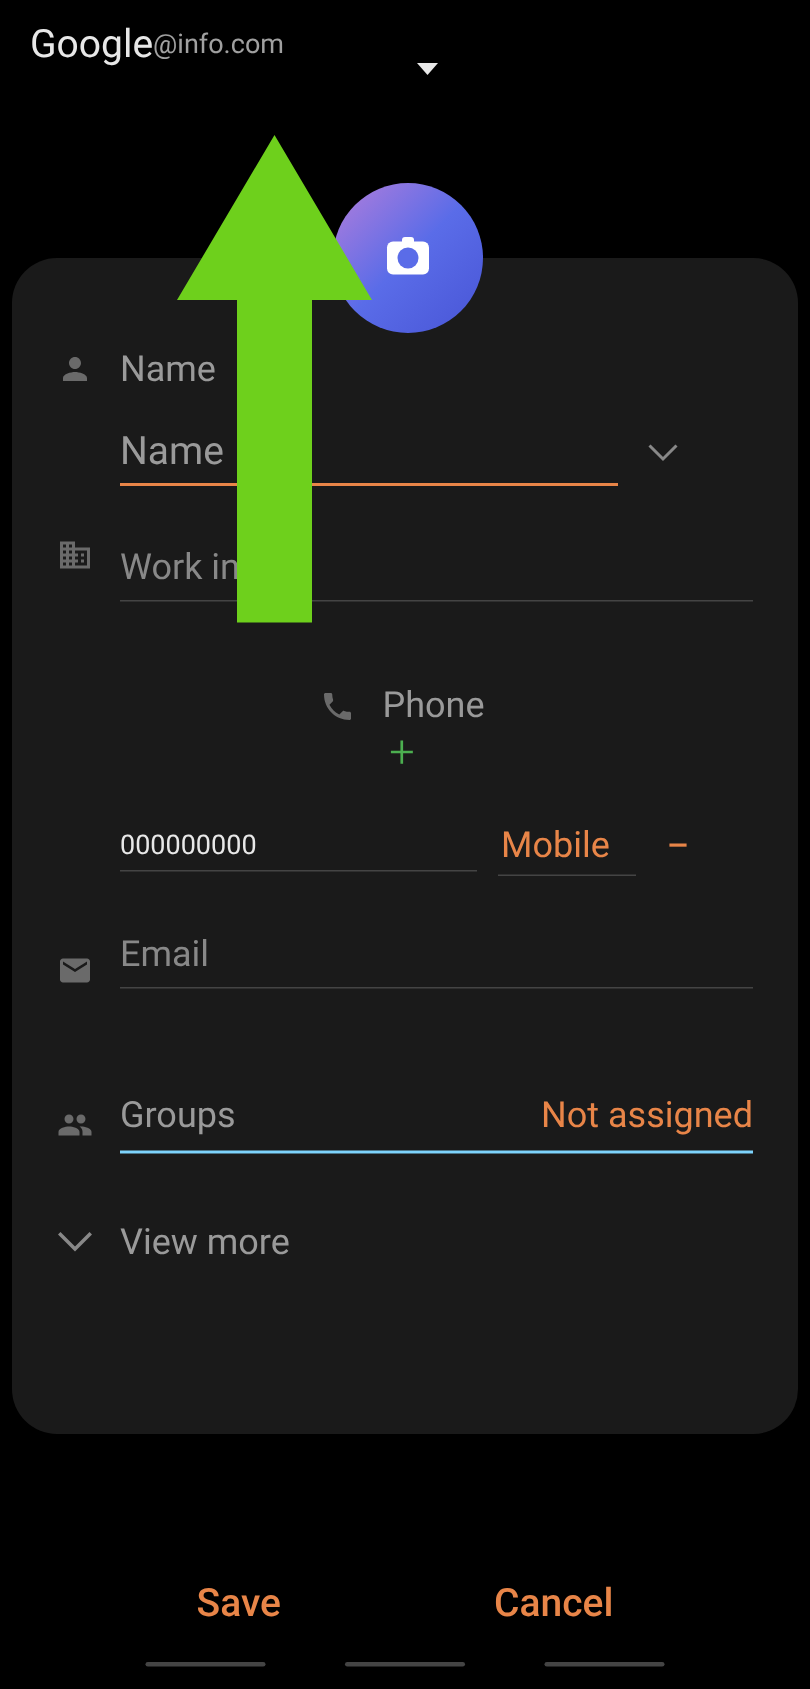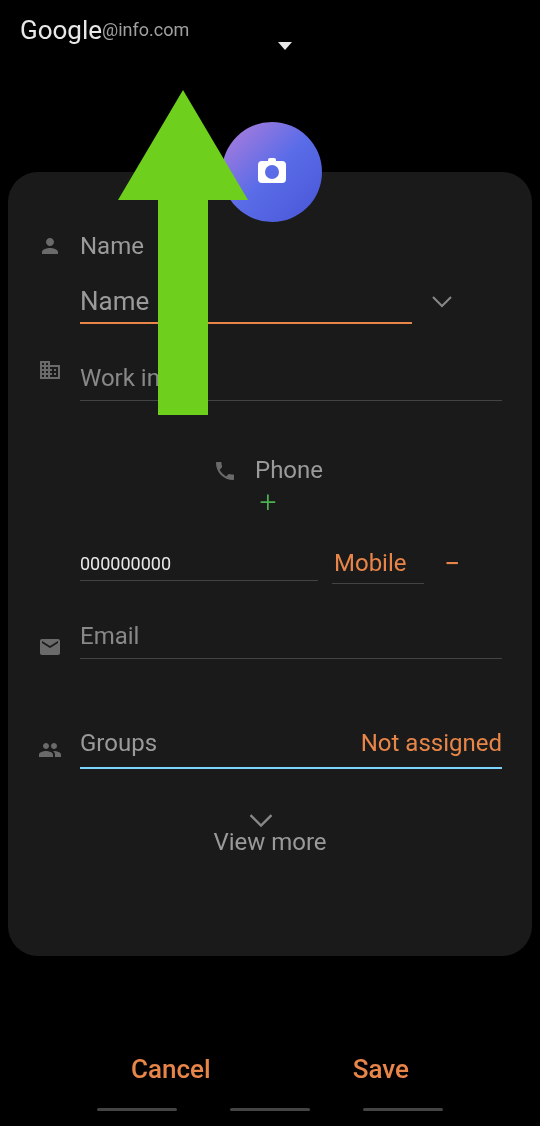--- a/index.html
+++ b/index.html
@@ -225,21 +225,20 @@
       padding-bottom: 10px;
     }
     .groups-value {
       color: #e88548;
       font-size: 24px;
     }
     .view-more-row {
       margin-top: 45px;
       display: flex;
       align-items: center;
-      flex-direction: column;
     }
     .bottom-bar {
       position: absolute;
       bottom: 30px;
       left: 0;
       right: 0;
       display: flex;
       justify-content: space-around;
       padding: 0 60px;
     }
@@ -351,21 +350,21 @@
   <div class="view-more-row">
     <svg width="24" height="14" viewBox="0 0 20 12" style="margin-right:18px;">
       <path d="M1 1 L10 10 L19 1" stroke="#888" stroke-width="2" fill="none"></path>
     </svg>
     <div class="field-label">View more</div>
   </div>
 
 </div>
 
 <div class="bottom-bar">
+  <div class="bottom-btn">Save</div>
   <div class="bottom-btn">Cancel</div>
-  <div class="bottom-btn">Save</div>
 </div>
 
 <div class="nav-bar">
   <div class="nav-line"></div>
   <div class="nav-line"></div>
   <div class="nav-line"></div>
 </div>
 
 </body></html>

